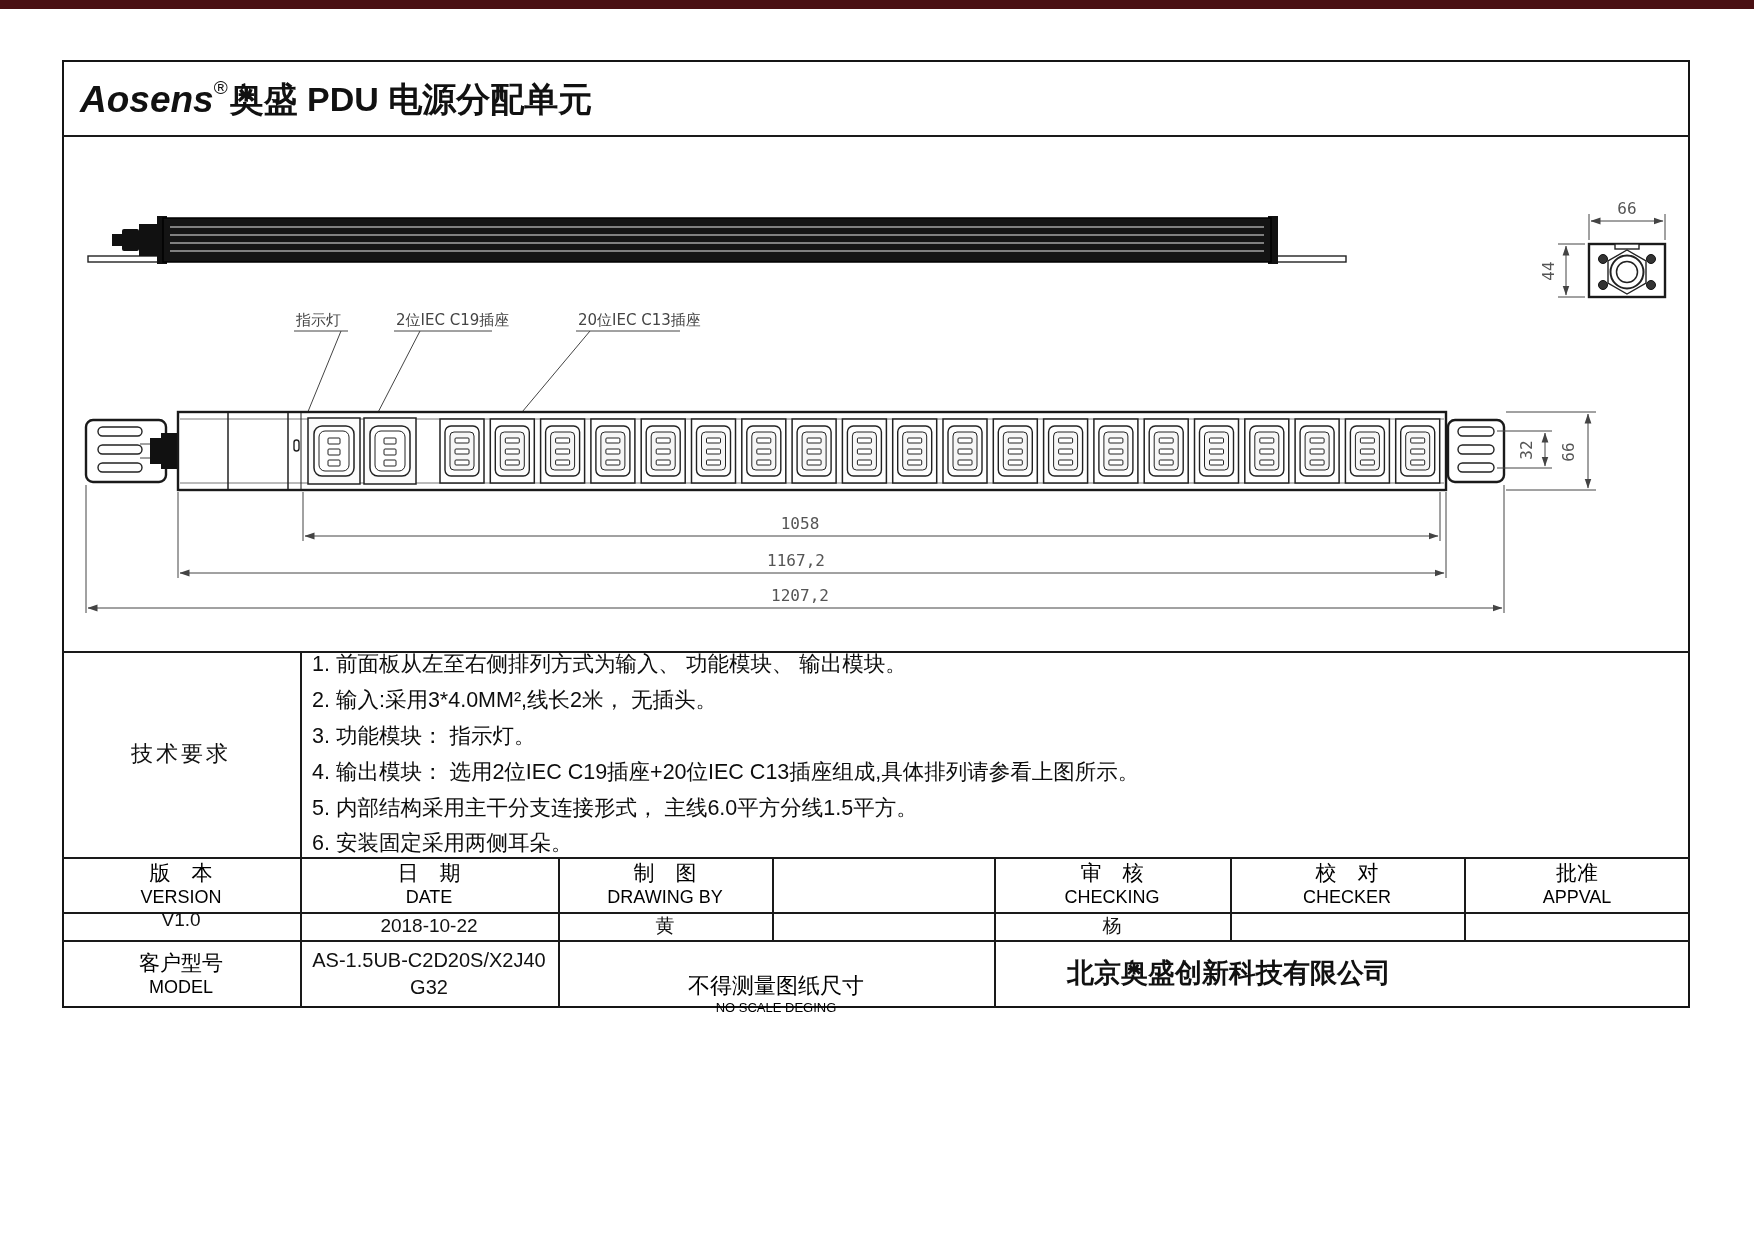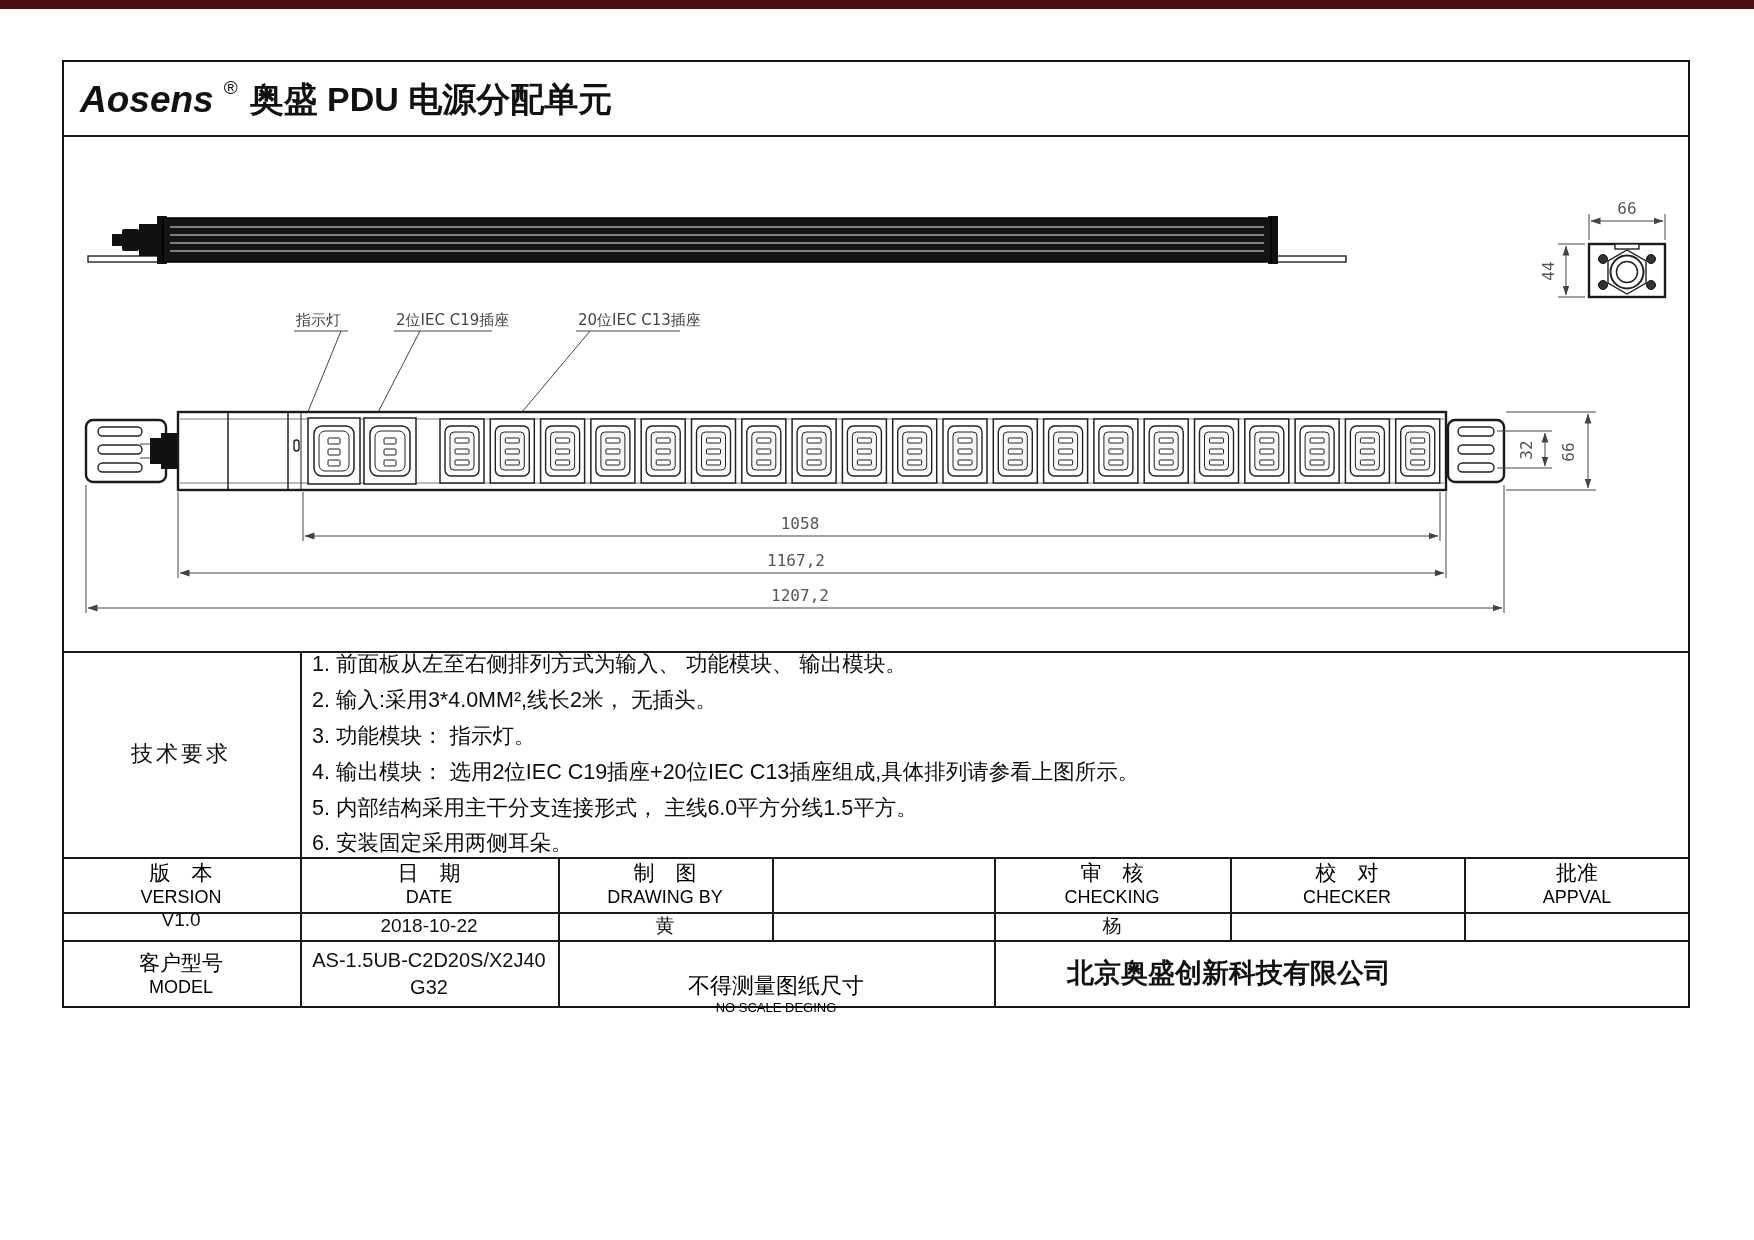--- a/index.html
+++ b/index.html
@@ -3,21 +3,21 @@
 <meta charset="utf-8">
 <style>
   html,body{margin:0;padding:0;background:#ffffff;}
   #page{position:relative;width:1754px;height:1240px;background:#ffffff;overflow:hidden;
         font-family:"Liberation Sans","DejaVu Sans",sans-serif;color:#111;}
   .abs{position:absolute;}
   #topbar{left:0;top:0;width:1754px;height:9px;background:#4a1013;}
   #frame{left:62px;top:60px;width:1628px;height:948px;border:2.5px solid #151515;box-sizing:border-box;}
   .hline{border-top:2px solid #1a1a1a;height:0;}
   .vline{border-left:2px solid #1a1a1a;width:0;}
-  #title-wrap{left:80px;top:60px;height:79px;display:flex;align-items:center;gap:10px;}
+  #title-wrap{left:80px;top:60px;height:79px;display:flex;align-items:center;}
   #brand{font-size:37px;font-weight:bold;font-style:italic;letter-spacing:0;}
   #regmark{font-size:19px;vertical-align:super;line-height:1;position:relative;top:-12px;}
   #title-cn{font-size:34px;font-weight:600;margin-left:2px;}
   .cellc{position:absolute;display:flex;flex-direction:column;align-items:center;justify-content:center;text-align:center;line-height:1.25;}
   .cn{font-size:21px;color:#000;}
   .en{font-size:18px;color:#000;}
   .val{font-size:19px;}
   #tech-label{left:62px;top:651px;width:238px;height:206px;font-size:22px;letter-spacing:3px;}
   #tech-lines{left:312px;top:653px;width:1370px;height:202px;display:flex;flex-direction:column;justify-content:space-between;}
   #tech-lines .tline{font-size:21.5px;color:#0d0d0d;line-height:1.05;white-space:nowrap;}

